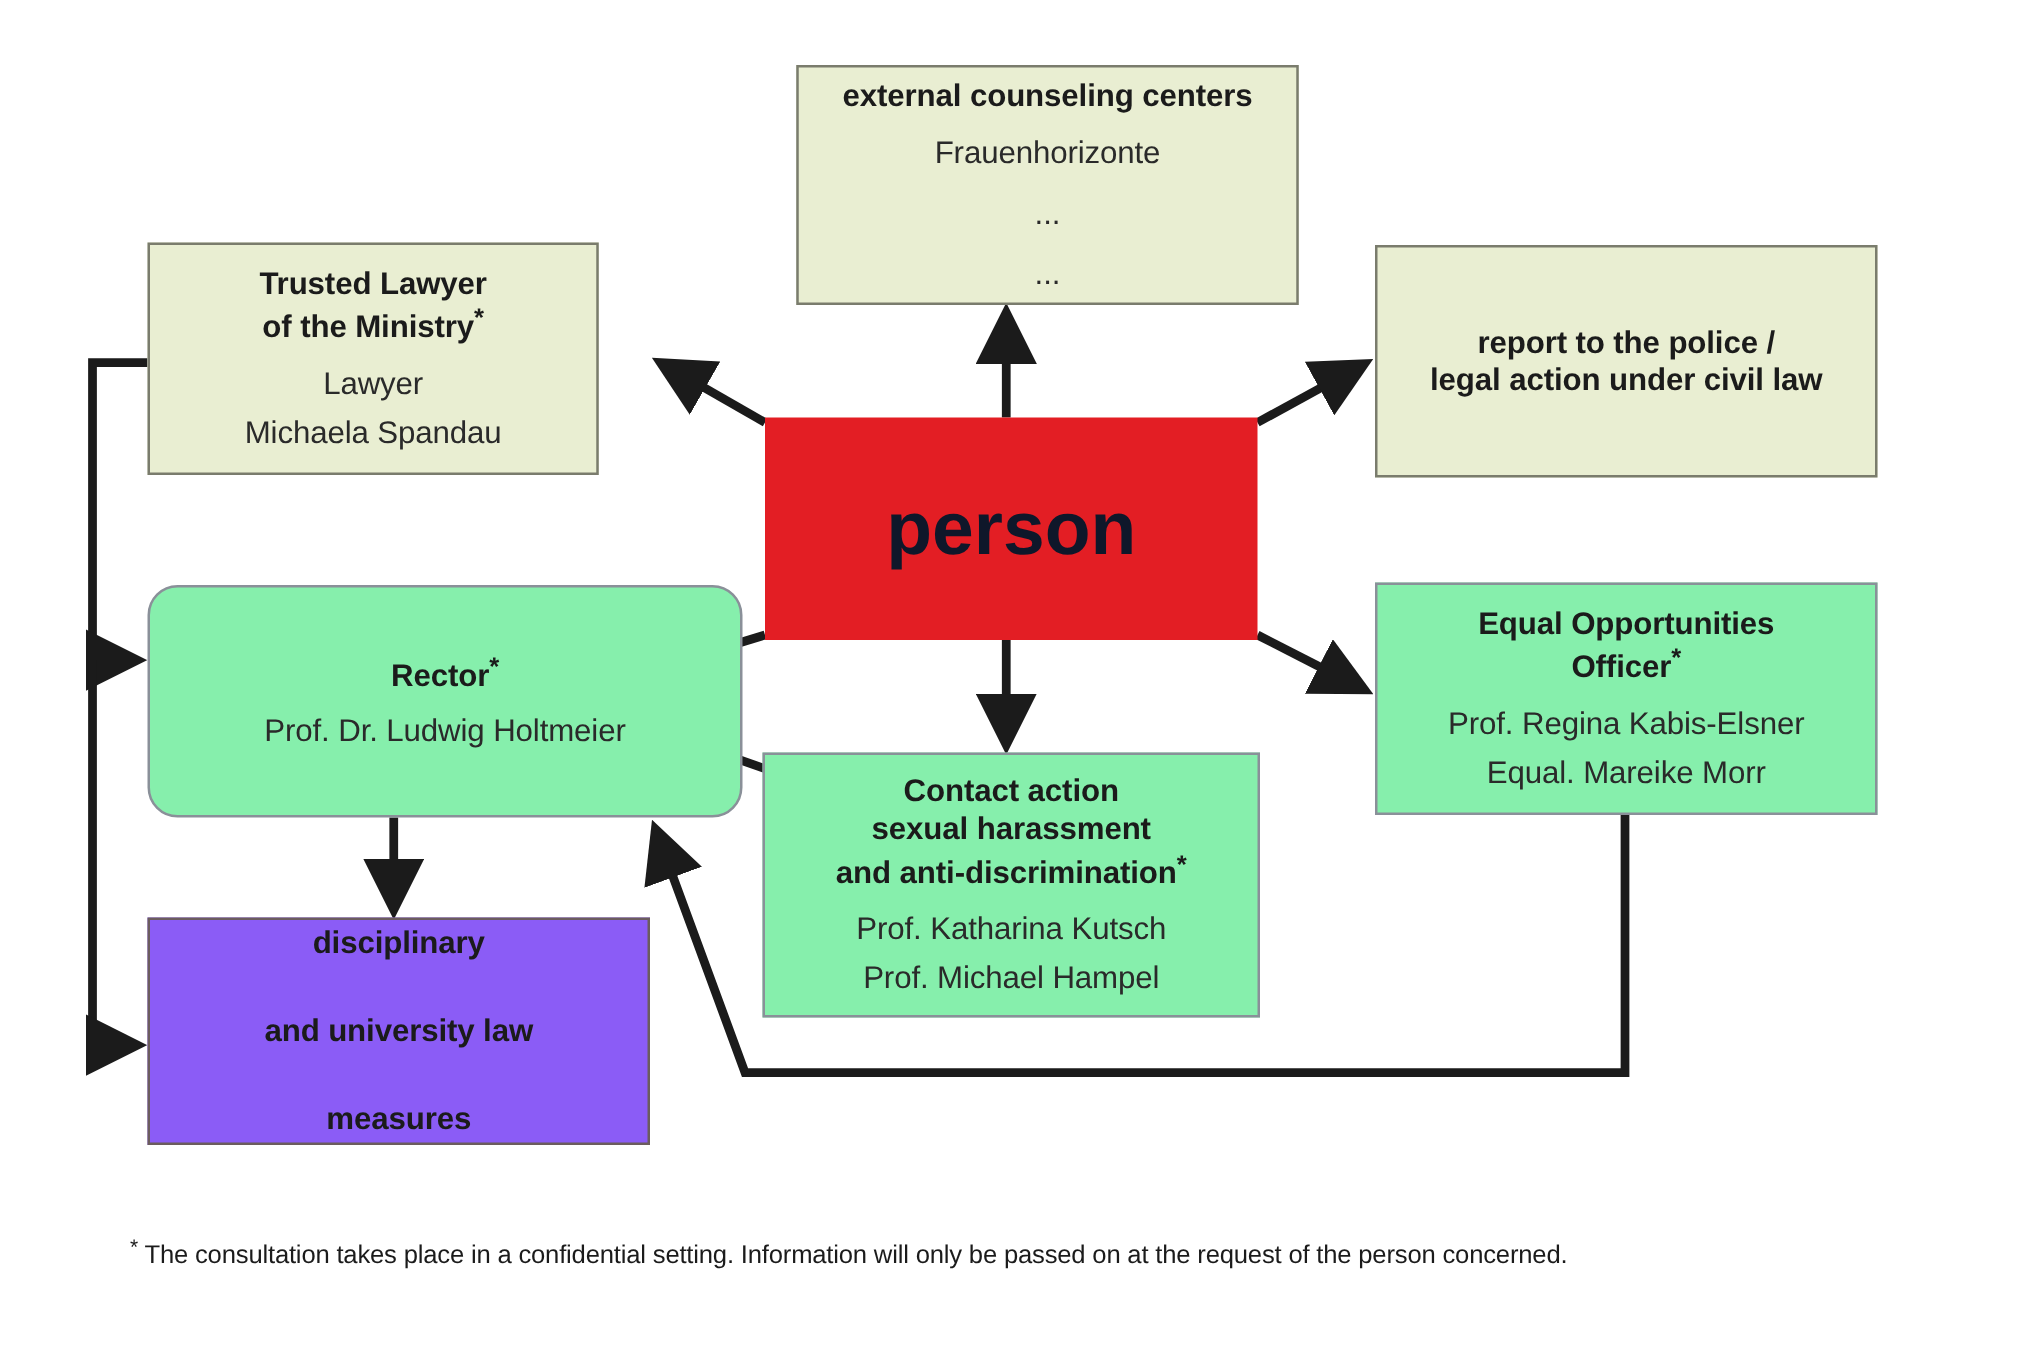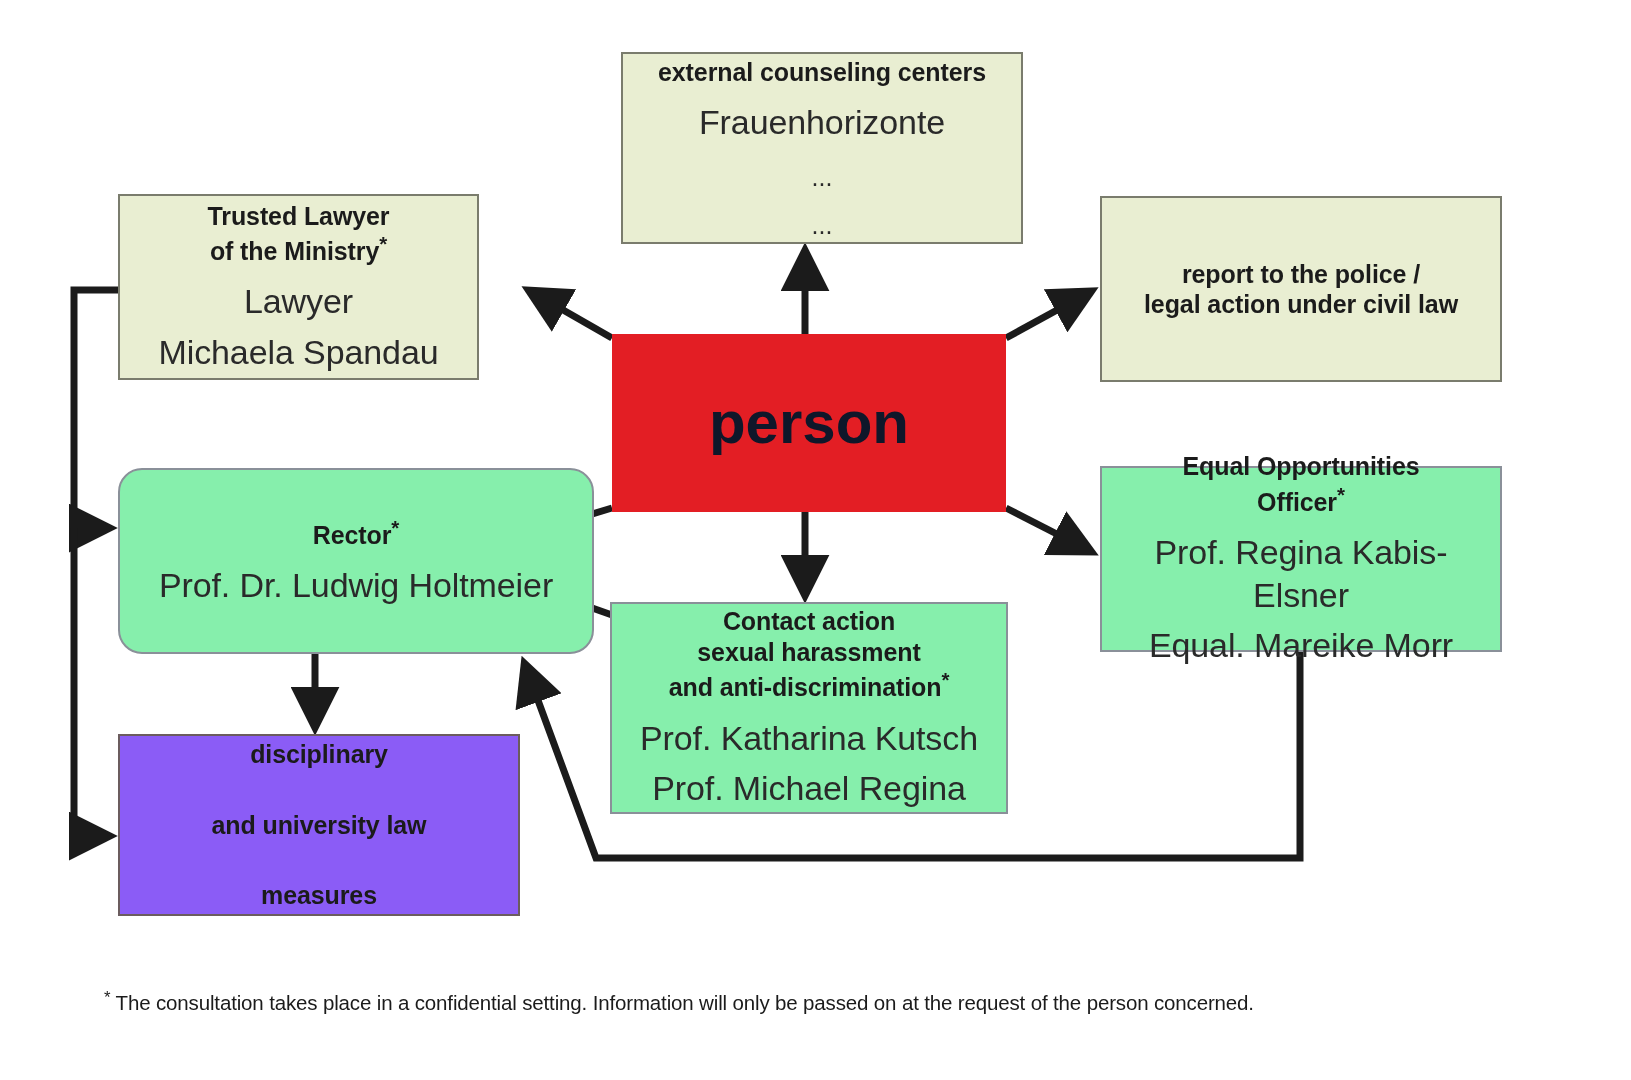--- a/index.html
+++ b/index.html
@@ -41,21 +41,21 @@
 
   .title {
     font-weight: bold;
     font-size: 25px;
     line-height: 1.22;
     color: #1b1b1b;
     letter-spacing: -0.1px;
   }
   .sub {
     font-weight: normal;
-    font-size: 34px;
+    font-size: 25px;
     line-height: 1.25;
     color: #2a2a2a;
     margin-top: 14px;
     letter-spacing: -0.1px;
   }
   .sub.tight { margin-top: 8px; }
   .dots {
     font-size: 25px;
     color: #2a2a2a;
     line-height: 1.2;
@@ -72,21 +72,21 @@
     left: 104px;
     top: 988px;
     font-size: 20.5px;
     color: #1b1b1b;
     letter-spacing: -0.15px;
     white-space: nowrap;
   }
   .star { font-size: 0.82em; vertical-align: 0.42em; }
 
   
-  #node-external    { left: 621px;  top: 52px;  width: 402px;  height: 192px; }
+  #node-external    { left: 637px;  top: 52px;  width: 402px;  height: 192px; }
   #node-lawyer      { left: 118px;  top: 194px; width: 361px;  height: 186px; }
   #node-police      { left: 1100px; top: 196px; width: 402px;  height: 186px; }
   #node-center      { left: 612px;  top: 334px; width: 394px;  height: 178px; }
   #node-rector      { left: 118px;  top: 468px; width: 476px;  height: 186px; border-radius: 24px; }
   #node-equal       { left: 1100px; top: 466px; width: 402px;  height: 186px; }
   #node-contact     { left: 610px;  top: 602px; width: 398px;  height: 212px; }
   #node-discipline  { left: 118px;  top: 734px; width: 402px;  height: 182px; }
 </style>
 </head>
 <body>
@@ -155,21 +155,21 @@
     <div class="title"><span>Officer</span><span class="star">*</span></div>
     <div class="sub">Prof. Regina Kabis-Elsner</div>
     <div class="sub tight">Equal. Mareike Morr</div>
   </div>
 
   <div class="node blue" id="node-contact">
     <div class="title">Contact action</div>
     <div class="title">sexual harassment</div>
     <div class="title"><span>and anti-discrimination</span><span class="star">*</span></div>
     <div class="sub">Prof. Katharina Kutsch</div>
-    <div class="sub tight">Prof. Michael Regina</div>
+    <div class="sub tight">Prof. Michael Hampel</div>
   </div>
 
   <div class="node pink" id="node-discipline">
     <div class="title">disciplinary</div>
     <div class="title">and university law</div>
     <div class="title">measures</div>
   </div>
 
   <div class="footnote"><span class="star">*</span> <span>The consultation takes place in a confidential setting. Information will only be passed on at the request of the person concerned.</span></div>
 

